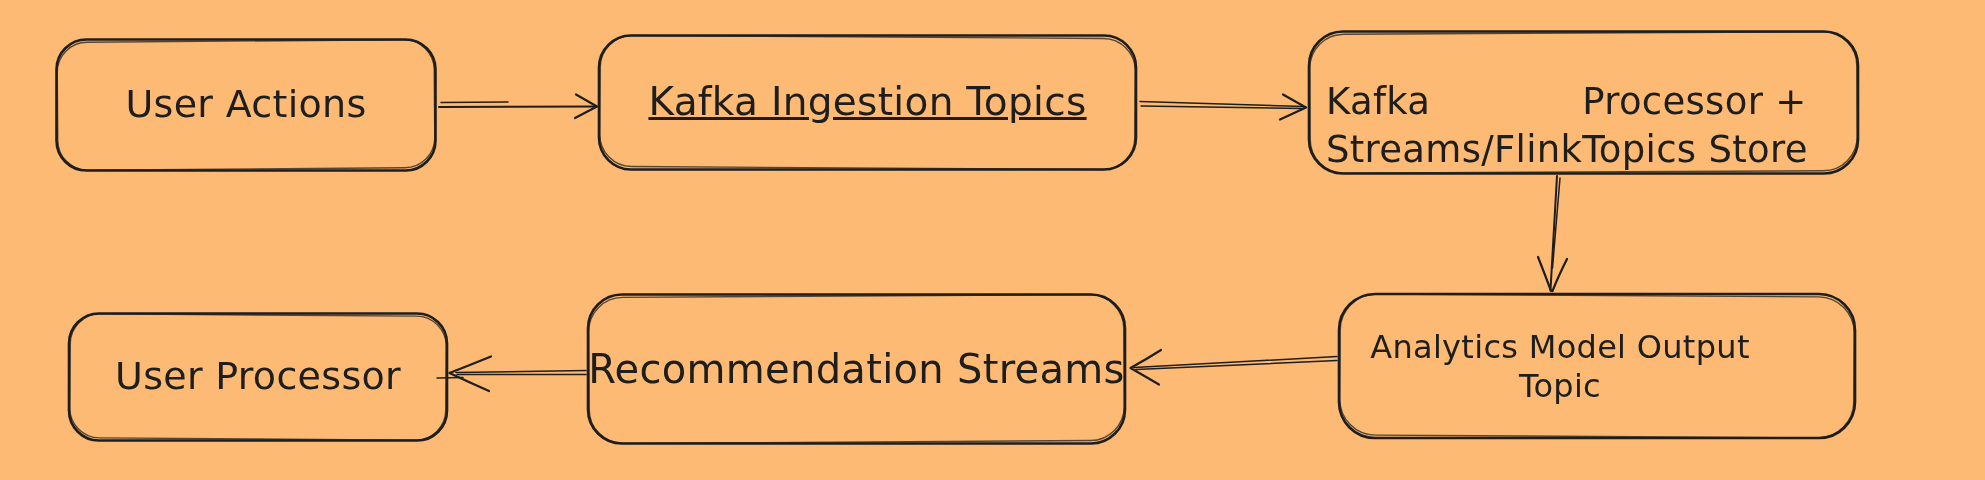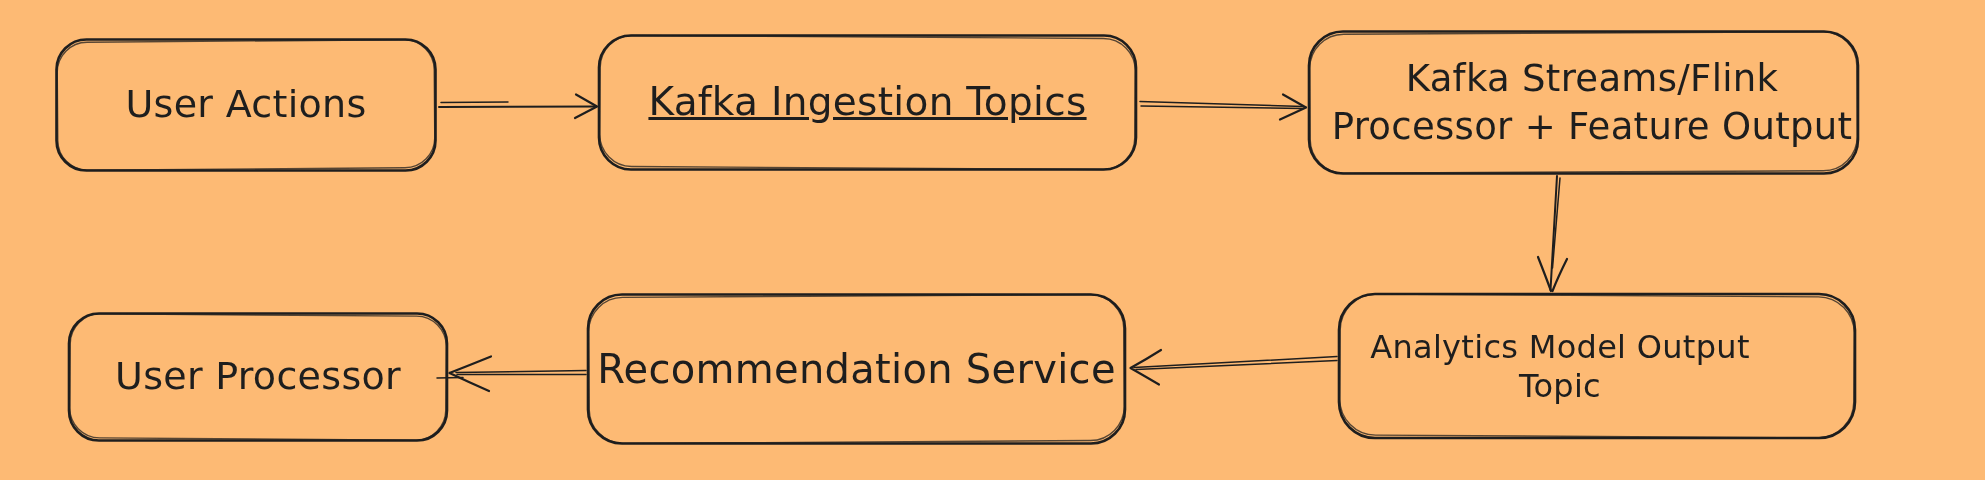--- a/index.html
+++ b/index.html
@@ -26,22 +26,22 @@
     color: #1e1e1e;
     letter-spacing: 0.3px;
     line-height: 1.2;
     user-select: none;
   }
   .lbl-1 { left: 55px;  top: 38px;  width: 382px; height: 133px; font-size: 38px; }
   .lbl-2 { left: 598px; top: 34px;  width: 539px; height: 136px; font-size: 39px; text-decoration: underline; }
   .lbl-3 {
     left: 1308px; top: 31px; width: 550px; height: 143px;
     font-size: 37px;
-    flex-direction: column;
-    align-items: center;
+    flex-direction: row;
+    align-items: flex-end;
     justify-content: center;
     text-align: left;
     padding-left: 18px;
     box-sizing: border-box;
     line-height: 48px;
   }
   .lbl-4 { left: 1338px; top: 293px; width: 444px; height: 147px; font-size: 32px; }
   .lbl-5 { left: 587px;  top: 293px; width: 539px; height: 151px; font-size: 40px; }
   .lbl-6 { left: 68px;   top: 312px; width: 380px; height: 130px; font-size: 38px; }
 
@@ -123,28 +123,28 @@
   <div class="node-label lbl-1">
     <span>User Actions</span>
   </div>
 
   <div class="node-label lbl-2">
     <span>Kafka Ingestion Topics</span>
   </div>
 
   <div class="node-label lbl-3">
     <span>Kafka Streams/Flink</span>
-    <span>Processor + Feature Output</span>
+    <span>Processor + Topics Store</span>
   </div>
 
   <div class="node-label lbl-4">
     <span>Analytics Model Output Topic</span>
   </div>
 
   <div class="node-label lbl-5">
-    <span>Recommendation Service</span>
+    <span>Recommendation Streams</span>
   </div>
 
   <div class="node-label lbl-6">
     <span>User Processor</span>
   </div>
 
 </div>
 
 </body></html>

